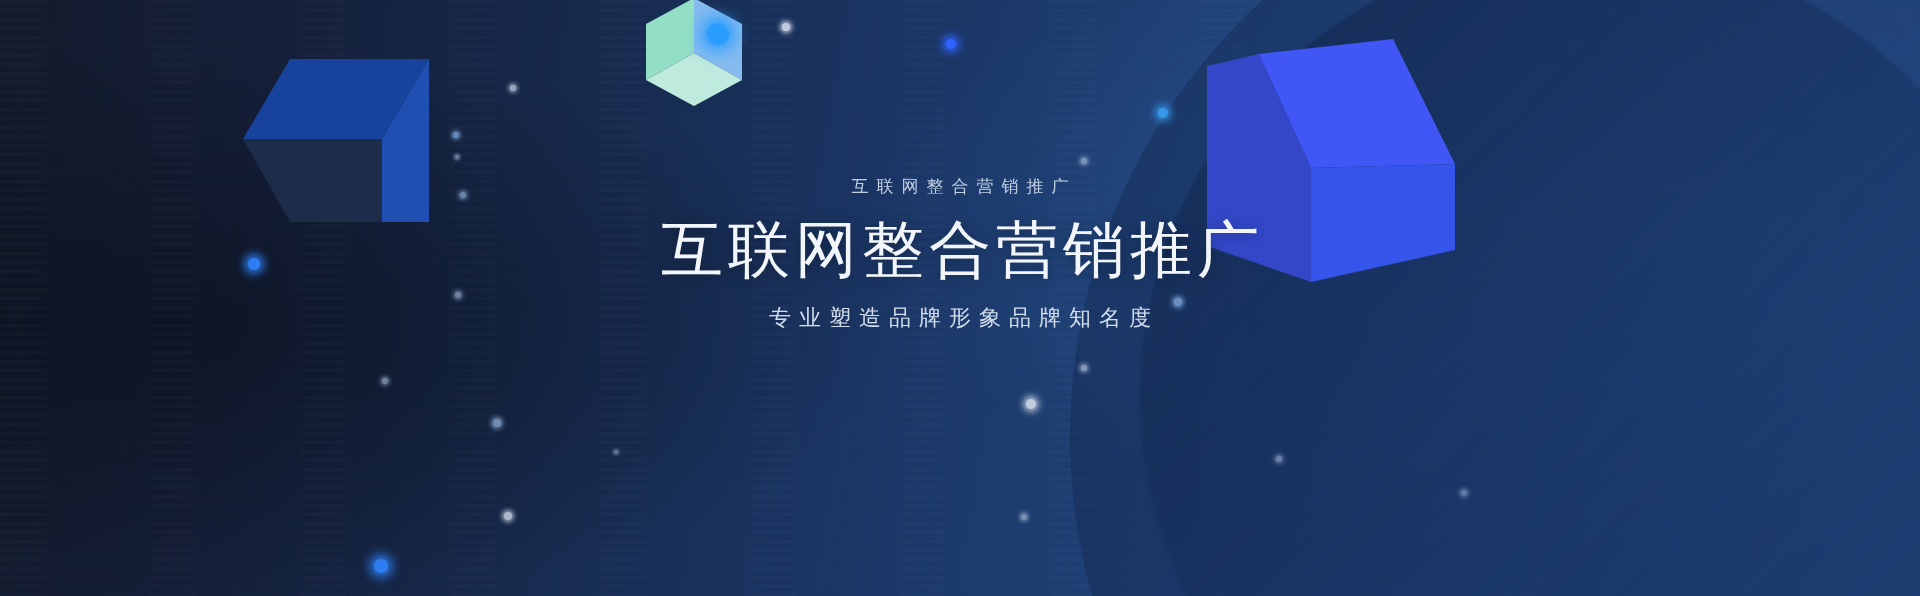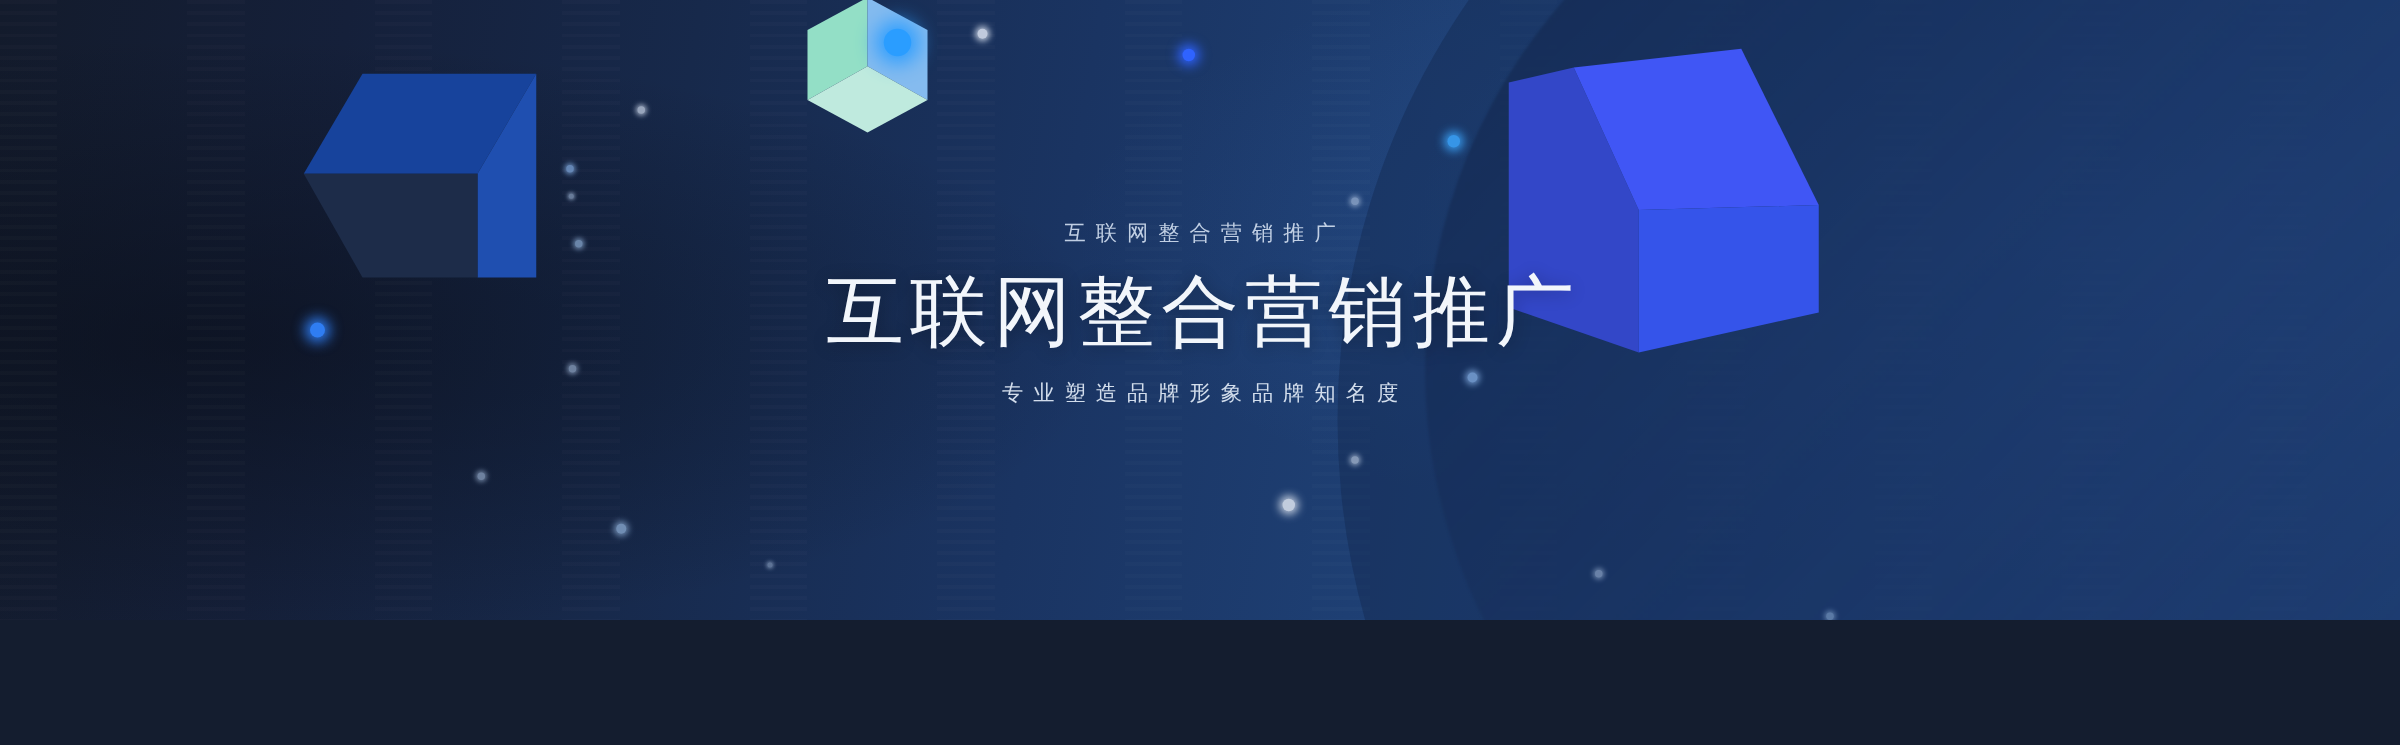--- a/index.html
+++ b/index.html
@@ -5,21 +5,21 @@
 <style>
   * { margin:0; padding:0; box-sizing:border-box; }
   html, body {
     width:1920px; height:596px; overflow:hidden;
     background:#141d2f;
     font-family:"Liberation Sans","DejaVu Sans",sans-serif;
   }
 
   .banner {
     position:relative;
-    width:1920px; height:496px;
+    width:1920px; height:596px;
     overflow:hidden;
     background:
       linear-gradient(100deg,
         #131b2c 0%,
         #15203a 14%,
         #17294b 28%,
         #1a3462 44%,
         #1e3f73 58%,
         #234a85 74%,
         #27508f 88%,
@@ -112,21 +112,21 @@
     font-size:62px;
     letter-spacing:5px;
     color:#f2f6fb;
     font-weight:400;
     text-indent:5px;
     line-height:1.18;
     text-shadow:0 2px 14px rgba(0,0,0,.30);
   }
   .subline {
     margin-top:20px;
-    font-size:17px;
+    font-size:22px;
     letter-spacing:8px;
     color:#dce6f3;
     font-weight:400;
     text-indent:8px;
     line-height:1.1;
     opacity:.95;
   }
 </style>
 </head>
 <body>

